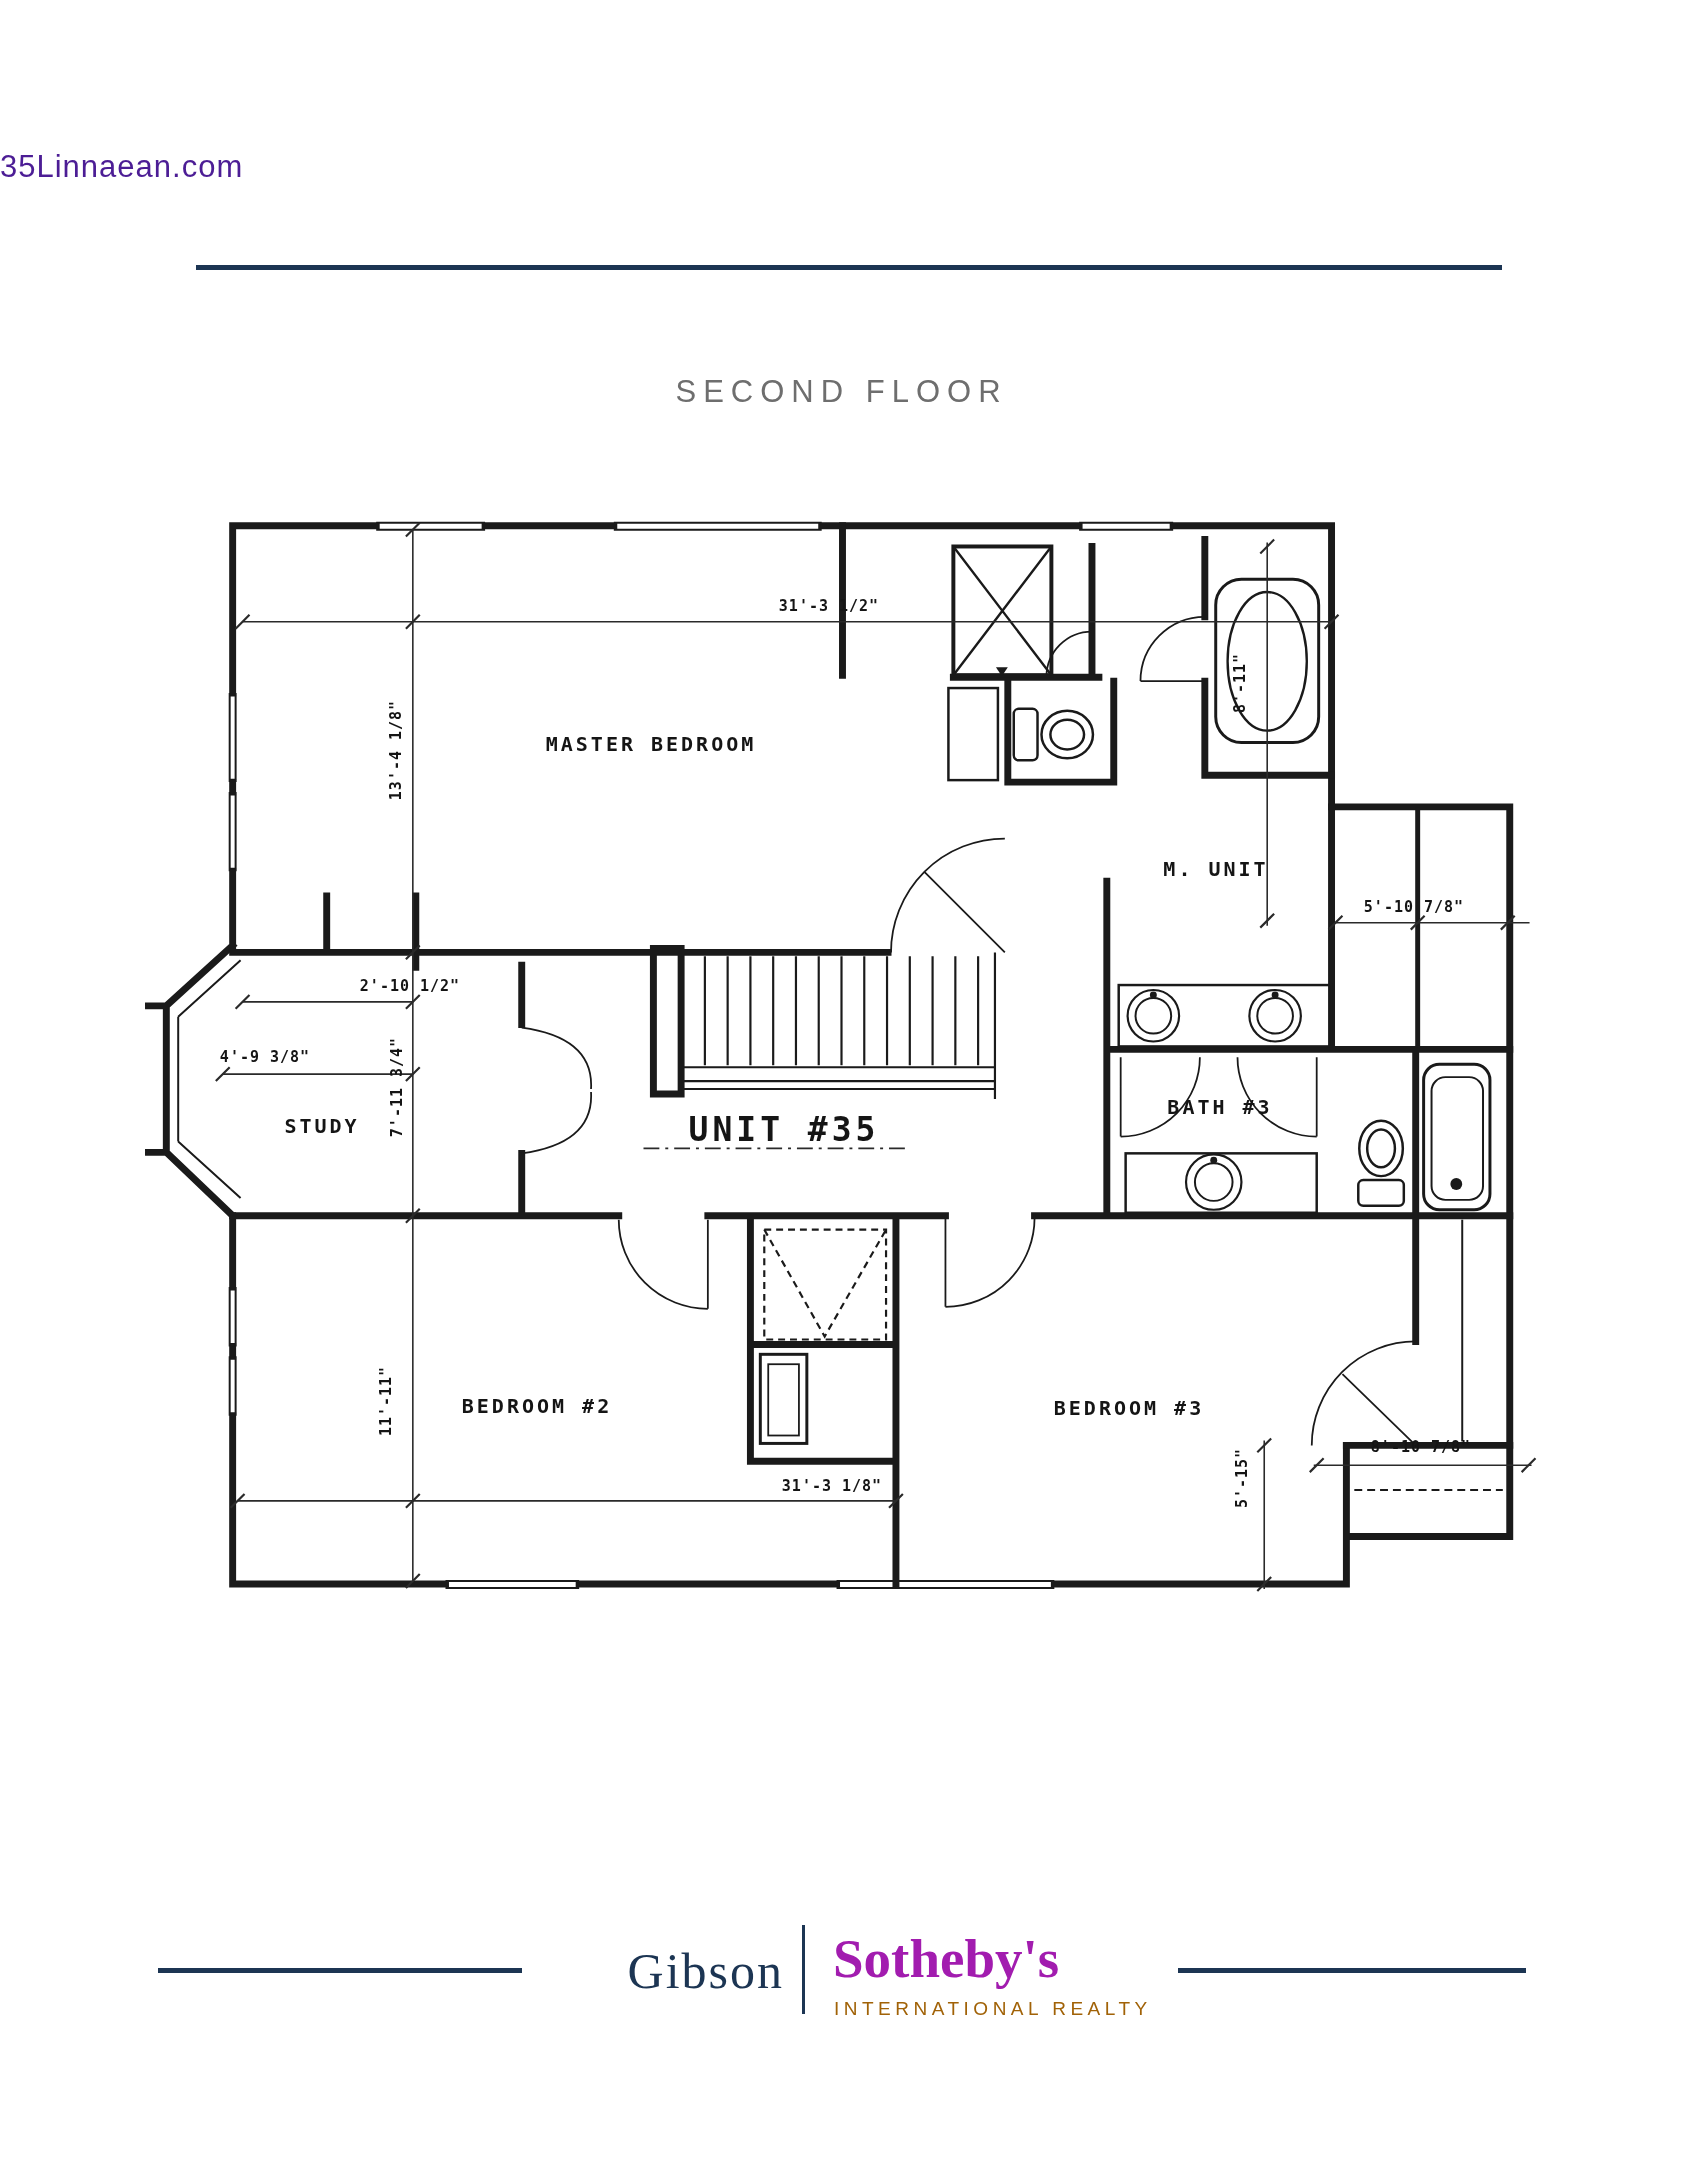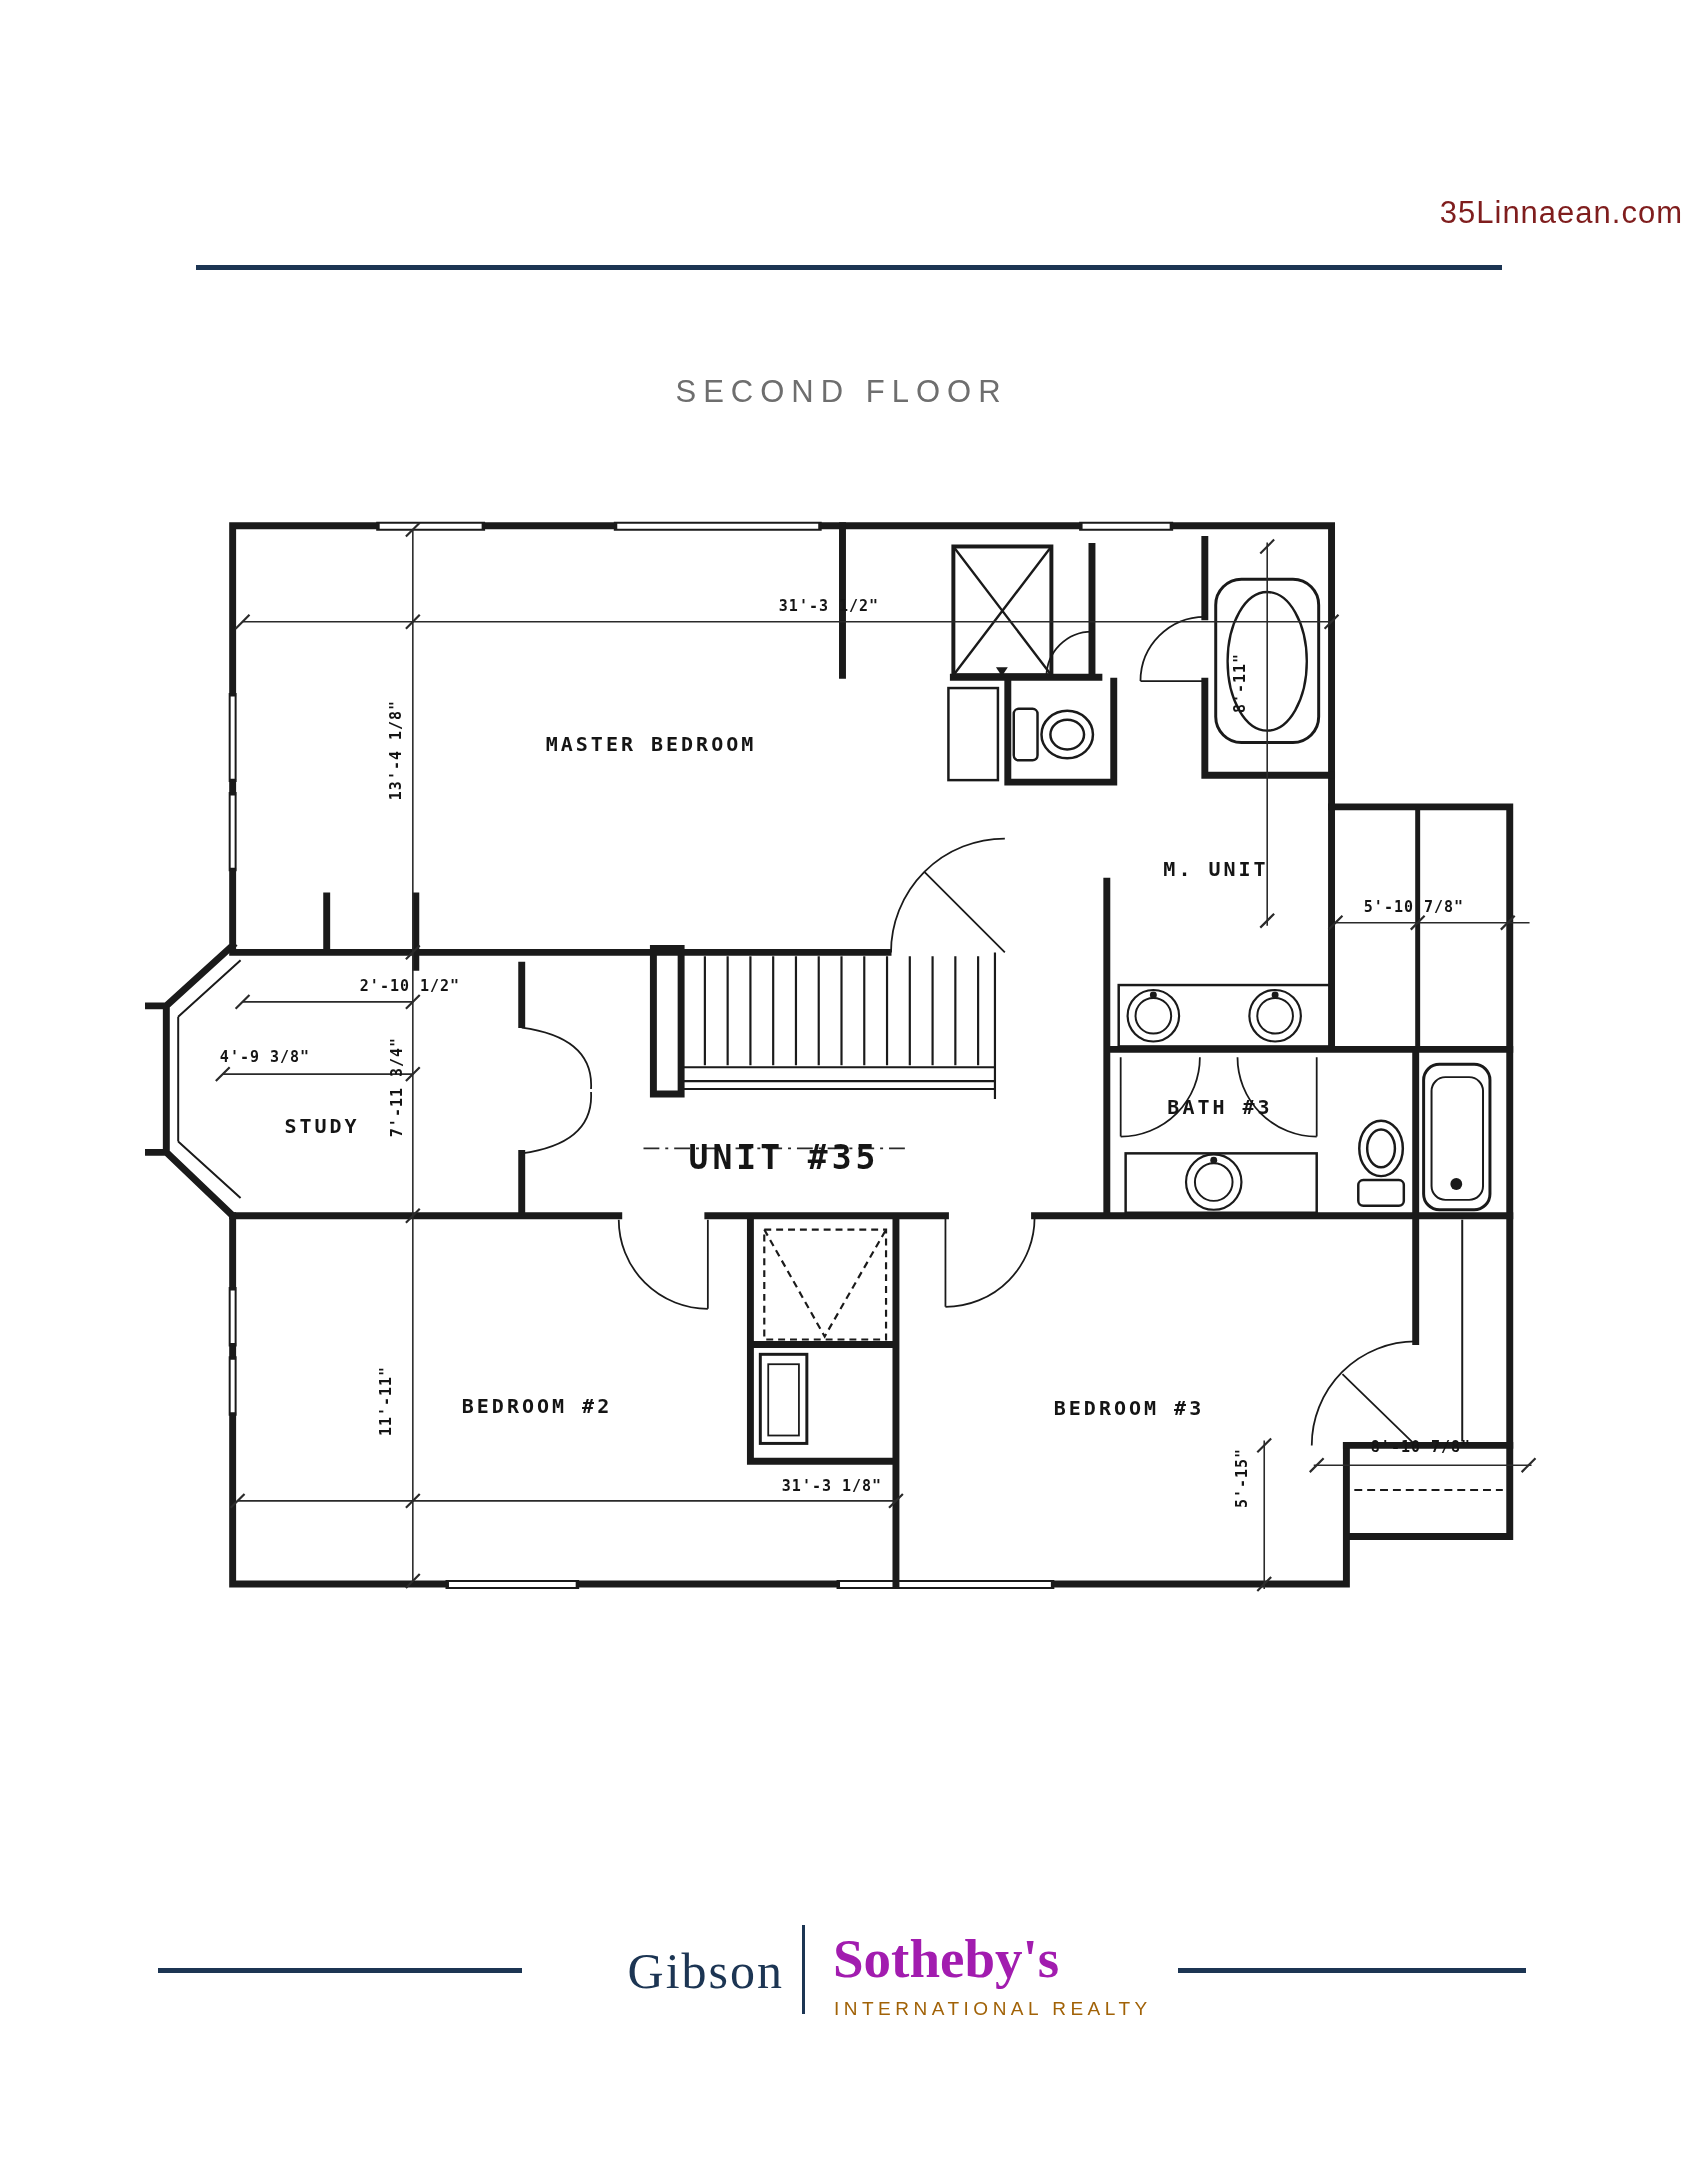--- a/index.html
+++ b/index.html
@@ -2,32 +2,32 @@
 <html><head>
 <meta charset="utf-8">
 <style>
   html,body{margin:0;padding:0;background:#ffffff;}
   .page{position:relative;width:1683px;height:2178px;background:#fff;overflow:hidden;
         font-family:"Liberation Sans",sans-serif;}
   
   .title{position:absolute;top:53px;left:0;width:100%;text-align:center;
          font-family:"Liberation Serif",serif;font-weight:700;font-size:50px;
          color:#1c3553;letter-spacing:1px;}
-  .website{position:absolute;top:149px;left:0;width:100%;text-align:right;
-           font-size:31px;color:#7f1d1d;letter-spacing:1px;margin-top:46px;}
+  .website{position:absolute;top:149px;left:0;width:100%;text-align:left;
+           font-size:31px;color:#4c1d95;letter-spacing:1px;}
   .rule{position:absolute;top:265px;left:196px;width:1306px;height:5px;background:#1c3553;}
   .floor-label{position:absolute;top:374px;left:0;width:100%;text-align:center;
                font-size:31px;font-weight:400;letter-spacing:7px;color:#6e6e6e;}
   
   svg.plan{position:absolute;left:0;top:0;width:1683px;height:2178px;}
   .plab{position:absolute;transform:translate(-50%,-50%);
         font-family:"DejaVu Sans Mono",monospace;font-weight:700;color:#151515;
         white-space:nowrap;}
   .room{font-size:20px;letter-spacing:3px;}
-  .unit{font-size:33px;letter-spacing:4px;margin-top:28px;}
+  .unit{font-size:33px;letter-spacing:4px;}
   .dim{font-size:15px;letter-spacing:1px;}
   .rot{transform:translate(-50%,-50%) rotate(-90deg);}
   
   .f-line{position:absolute;top:1968px;height:5px;background:#1c3553;}
   .f-line.left{left:158px;width:364px;}
   .f-line.right{left:1178px;width:348px;}
   .f-gibson{position:absolute;top:1942px;left:586px;width:198px;text-align:right;
             font-family:"Liberation Serif",serif;font-size:50px;font-weight:400;
             color:#1c3553;letter-spacing:2px;}
   .f-bar{position:absolute;top:1925px;left:802px;width:3px;height:89px;background:#1c3553;}

